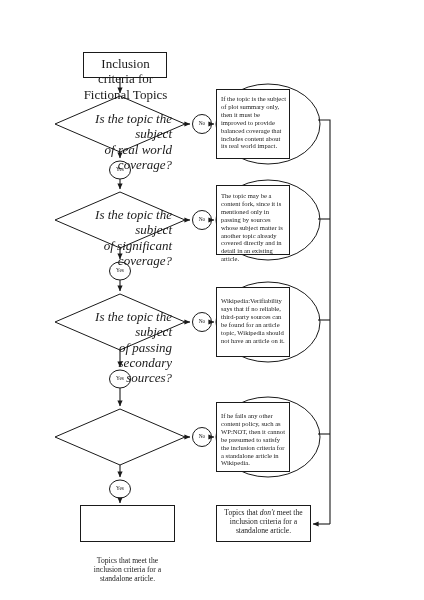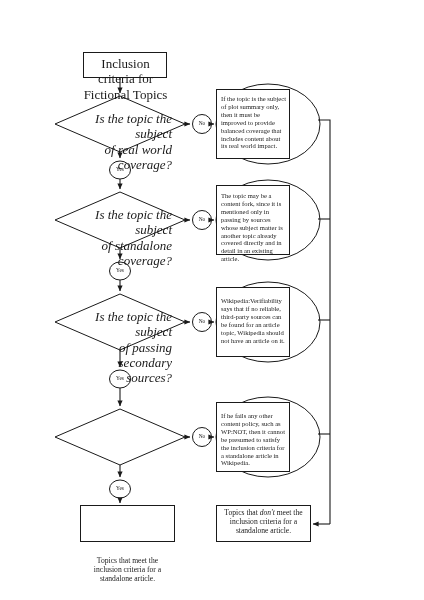--- a/index.html
+++ b/index.html
@@ -131,21 +131,21 @@
   </div>
 
   <div class="node-text t-diamond" style="left:68px; top:111px; width:104px;">
     <div>Is the topic the subject</div>
     <div>of  real world</div>
     <div>coverage?</div>
   </div>
 
   <div class="node-text t-diamond" style="left:68px; top:207px; width:104px;">
     <div>Is the topic the subject</div>
-    <div>of  standalone</div>
+    <div>of  significant</div>
     <div>coverage?</div>
   </div>
 
   <div class="node-text t-diamond" style="left:68px; top:309px; width:104px;">
     <div>Is the topic the subject</div>
     <div>of  passing secondary</div>
     <div>sources?</div>
   </div>
 
 

